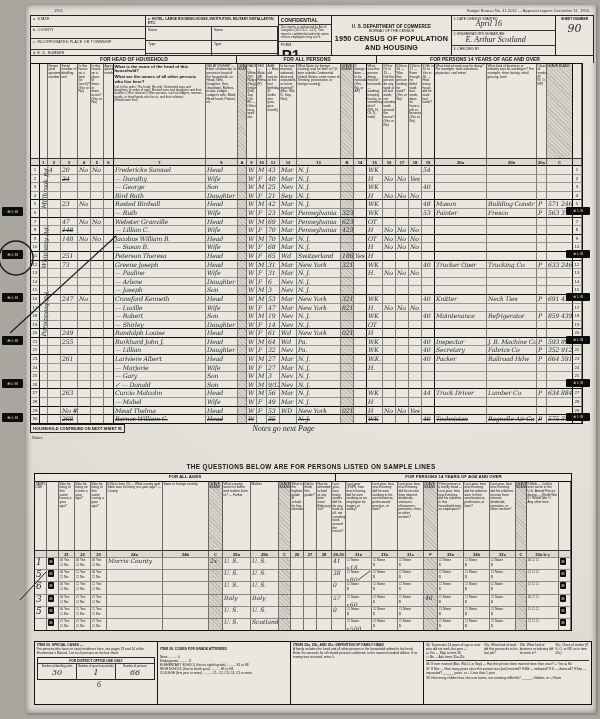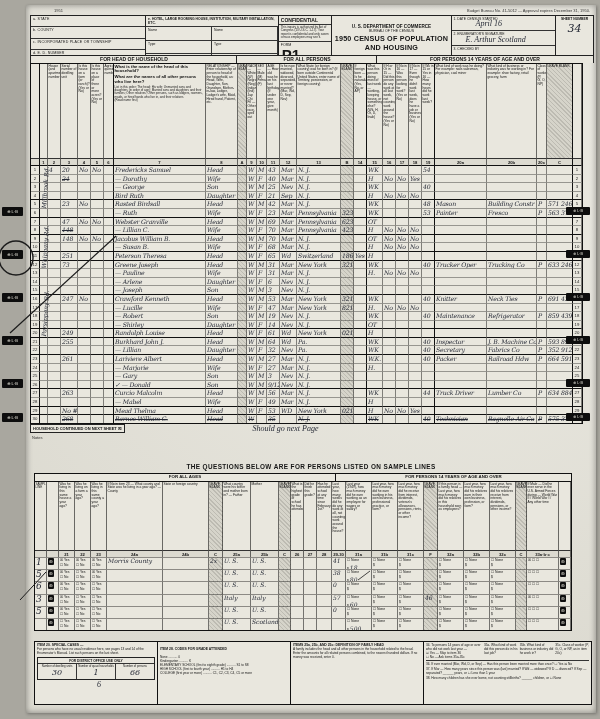--- a/index.html
+++ b/index.html
@@ -132,21 +132,21 @@
           <span class="hw hw8" style="position:absolute;left:24px;top:3px;">April 16</span>
         </div>
         <div class="sigfield">
           <span>2. ENUMERATOR'S SIGNATURE</span>
           <span class="hw hw8" style="position:absolute;left:14px;top:4px;">E. Arthur Scotland</span>
         </div>
         <div class="sigfield">3. CHECKED BY</div>
       </div>
       <div class="hcol sheetno" style="width:42px;border-right:none;">
         <div class="lbl">SHEET NUMBER</div>
-        <div class="hw hw11">34</div>
+        <div class="hw hw11">90</div>
       </div>
     </div>
 
     <div class="band" style="left:4px;top:50px;width:206px;height:7px;">FOR HEAD OF HOUSEHOLD</div>
     <div class="band" style="left:210px;top:50px;width:140px;height:7px;">FOR ALL PERSONS</div>
     <div class="band" style="left:350px;top:50px;width:216px;height:7px;">FOR PERSONS 14 YEARS OF AGE AND OVER</div>
 
     <div id="main-grid" style="grid-template-columns: 9px 8px 13px 17px 13px 13px 10px 92px 32px 9px 10px 10px 13px 17px 44px 13px 13px 16px 13px 13px 13px 13px 52px 50px 10px 26px 9px; grid-template-rows: 94px 7px repeat(30, 8.6px); width: 551px;">
         <div class="mh bR"></div>
         <div class="mh"></div>
@@ -1014,21 +1014,21 @@
         <div class="mc hwc bR hh strike">40</div>
         <div class="mc hwc hh strike">Technician</div>
         <div class="mc hwc hh strike">Bagnelle Air Co</div>
         <div class="mc hwc hh strike">P</div>
         <div class="mc hwc bR hh strike">575 375 1</div>
         <div class="mc num hh">30</div>
       </div>
 
     <div class="cont" style="top:419px;">
       <div class="box"><span>HOUSEHOLD CONTINUED ON NEXT SHEET</span> <span>☒</span></div>
-      <div class="hw hw8" style="margin-left:120px;">Should go next Page</div>
+      <div class="hw hw8" style="margin-left:120px;">Notes go next Page</div>
     </div>
     <div class="tinynote" style="left:6px;top:430px;">Notes</div>
 
     <div class="stitle" style="left:0;top:458px;width:570px;">THE QUESTIONS BELOW ARE FOR PERSONS LISTED ON SAMPLE LINES</div>
     <div class="sband" style="left:8px;top:468px;width:536px;height:7px;">
       <div style="width:300px;">FOR ALL AGES</div>
       <div style="flex:1;border-right:none;">FOR PERSONS 14 YEARS OF AGE AND OVER</div>
     </div>
     <div id="sample-grid" style="top: 476px; grid-template-columns: 12px 12px 16px 16px 16px 56px 46px 14px 28px 28px 12px 13px 13px 15px 14px 26px 26px 26px 14px 26px 26px 26px 11px 32px 12px; grid-template-rows: 68px 7px repeat(6, 12.2px); width: 536px;">
         <div class="mh" style="font-size: 3px;">SAMPLE LINE</div>

